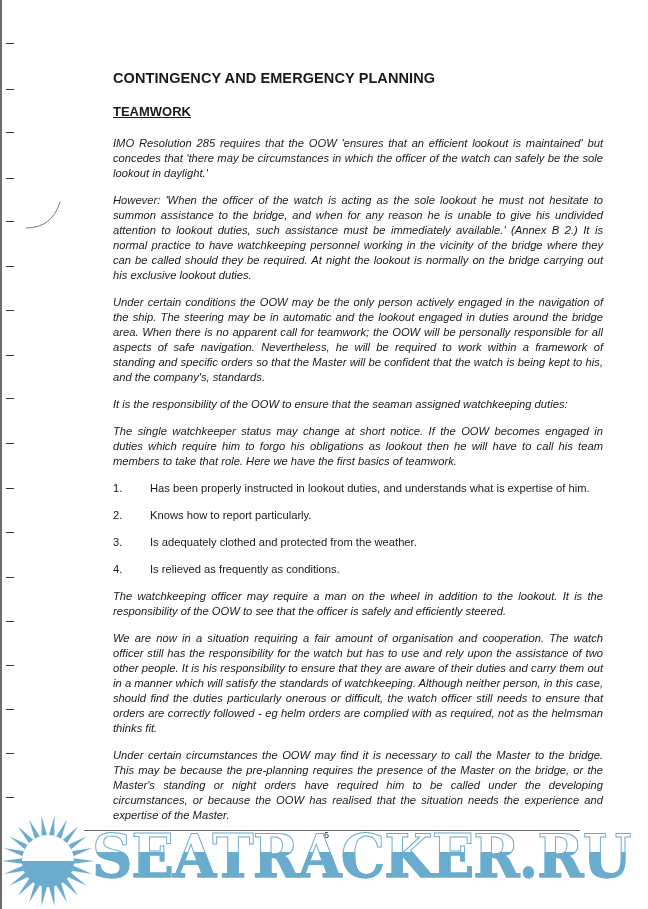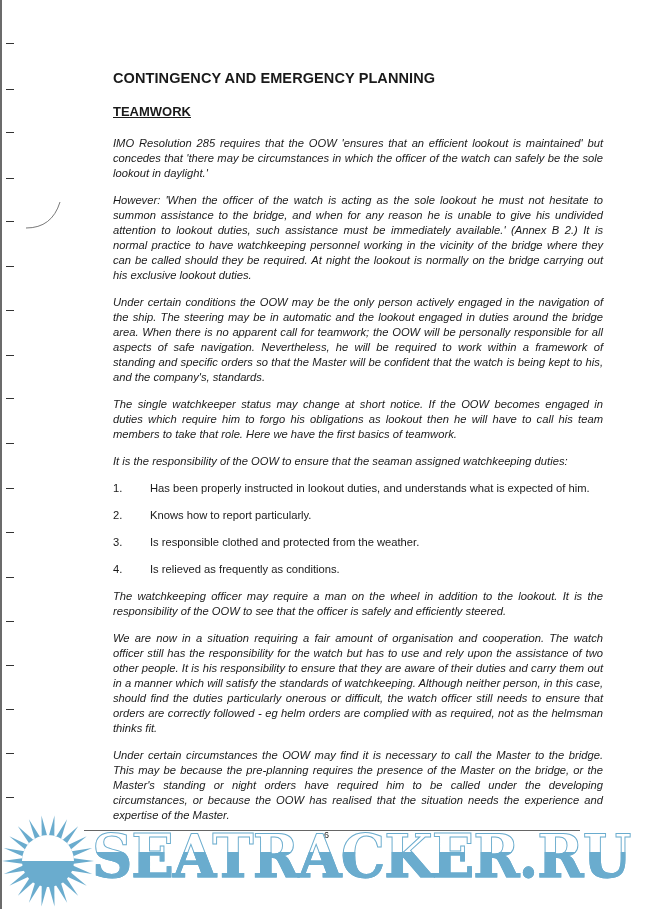--- a/index.html
+++ b/index.html
@@ -153,35 +153,35 @@
   <path d="M2 30 Q 28 30 36 4" fill="none" stroke="#555" stroke-width="0.8"></path>
 </svg>
 
 <div class="page">
   <h1 class="doc-title">CONTINGENCY AND EMERGENCY PLANNING</h1>
   <h2 class="section-heading">TEAMWORK</h2>
 
   <p class="para">IMO Resolution 285 requires that the OOW 'ensures that an efficient lookout is maintained' but concedes that 'there may be circumstances in which the officer of the watch can safely be the sole lookout in daylight.'</p>
   <p class="para">However: 'When the officer of the watch is acting as the sole lookout he must not hesitate to summon assistance to the bridge, and when for any reason he is unable to give his undivided attention to lookout duties, such assistance must be immediately available.'  (Annex B 2.)  It is normal practice to have watchkeeping personnel working in the vicinity of the bridge where they can be called should they be required.  At night the lookout is normally on the bridge carrying out his exclusive lookout duties.</p>
   <p class="para">Under certain conditions the OOW may be the only person actively engaged in the navigation of the ship.  The steering may be in automatic and the lookout engaged in duties around the bridge area.  When there is no apparent call for teamwork; the OOW will be personally responsible for all aspects of safe navigation.  Nevertheless, he will be required to work within a framework of standing and specific orders so that the Master will be confident that the watch is being kept to his, and the company's, standards.</p>
+  <p class="para">It is the responsibility of the OOW to ensure that the seaman assigned watchkeeping duties:</p>
   <p class="para">The single watchkeeper status may change at short notice.  If the OOW becomes engaged in duties which require him to forgo his obligations as lookout then he will have to call his team members to take that role.  Here we have the first basics of teamwork.</p>
-  <p class="para">It is the responsibility of the OOW to ensure that the seaman assigned watchkeeping duties:</p>
 
   <ul class="list">
     <li>
       <span class="num">1.</span>
-      <span class="txt">Has been properly instructed in lookout duties, and understands what is expected of him.</span>
+      <span class="txt">Has been properly instructed in lookout duties, and understands what is expertise of him.</span>
     </li>
     <li>
       <span class="num">2.</span>
       <span class="txt">Knows how to report particularly.</span>
     </li>
     <li>
       <span class="num">3.</span>
-      <span class="txt">Is responsible clothed and protected from the weather.</span>
+      <span class="txt">Is adequately clothed and protected from the weather.</span>
     </li>
     <li>
       <span class="num">4.</span>
       <span class="txt">Is relieved as frequently as conditions.</span>
     </li>
   </ul>
 
   <p class="para">The watchkeeping officer may require a man on the wheel in addition to the lookout.  It is the responsibility of the OOW to see that the officer is safely and efficiently steered.</p>
   <p class="para">We are now in a situation requiring a fair amount of organisation and cooperation.  The watch officer still has the responsibility for the watch but has to use and rely upon the assistance of two other people.  It is his responsibility to ensure that they are aware of their duties and carry them out in a manner which will satisfy the standards of watchkeeping.  Although neither person, in this case, should find the duties particularly onerous or difficult, the watch officer still needs to ensure that orders are correctly followed - eg helm orders are complied with as required, not as the helmsman thinks fit.</p>
   <p class="para">Under certain circumstances the OOW may find it is necessary to call the Master to the bridge.  This may be because the pre-planning requires the presence of the Master on the bridge, or the Master's standing or night orders have required him to be called under the developing circumstances, or because the OOW has realised that the situation needs the experience and expertise of the Master.</p>

